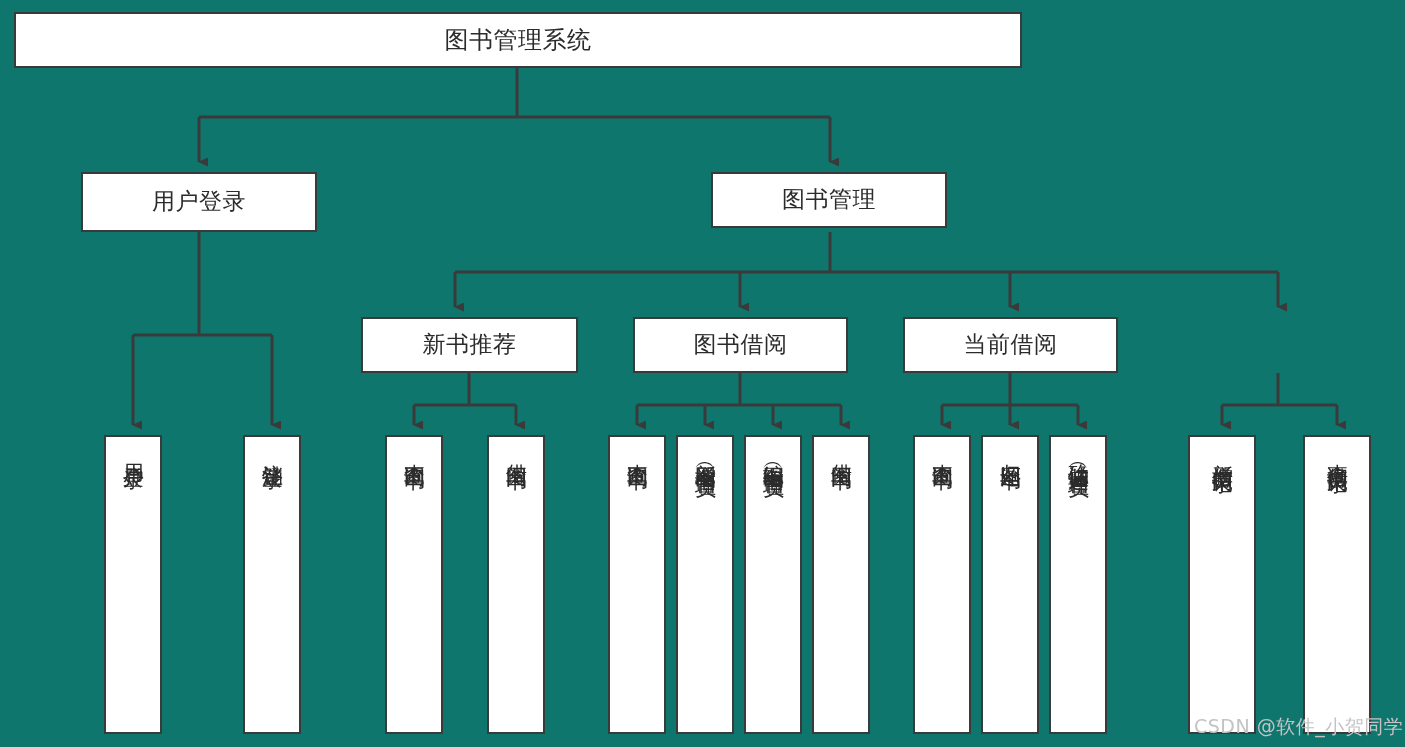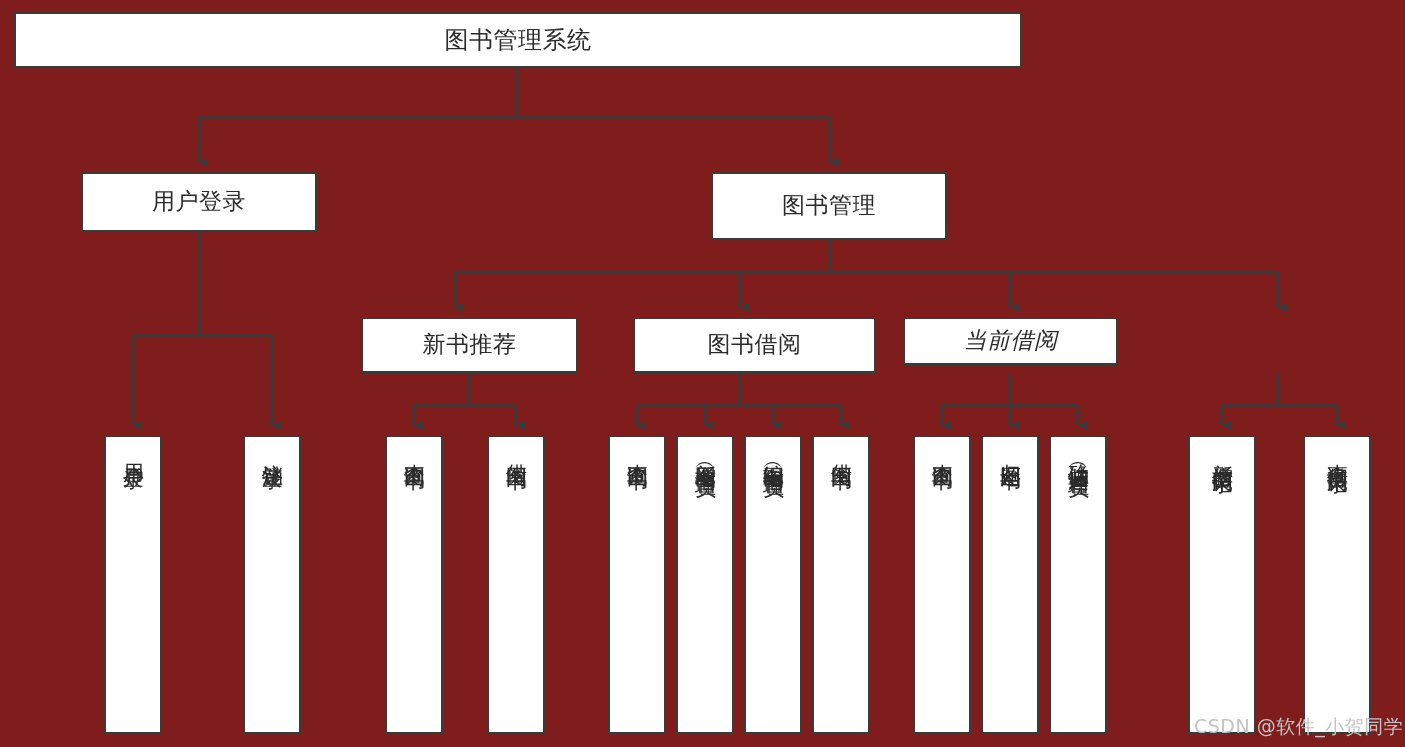--- a/index.html
+++ b/index.html
@@ -9,21 +9,21 @@
     background: #ffffff;
   }
   body {
     font-family: "DejaVu Sans", "Liberation Sans", sans-serif;
     -webkit-font-smoothing: antialiased;
   }
   #diagram-root {
     position: relative;
     width: 1405px;
     height: 747px;
-    background: #7f1d1d;
+    background: #0f766e;
     overflow: hidden;
   }
   svg.edge-layer {
     position: absolute;
     left: 0;
     top: 0;
     width: 1405px;
     height: 747px;
     pointer-events: none;
   }
@@ -125,31 +125,31 @@
     </g>
   </svg>
 
   <div class="node horiz root" style="left:14px; top:12px; width:1008px; height:56px;">
     <span>图书管理系统</span>
   </div>
 
   <div class="node horiz" style="left:81px; top:172px; width:236px; height:60px;">
     <span>用户登录</span>
   </div>
-  <div class="node horiz" style="left:711px; top:172px; width:236px; height:68px;">
+  <div class="node horiz" style="left:711px; top:172px; width:236px; height:56px;">
     <span>图书管理</span>
   </div>
 
   <div class="node horiz" style="left:361px; top:317px; width:217px; height:56px;">
     <span>新书推荐</span>
   </div>
-  <div class="node horiz" style="left:633px; top:317px; width:243px; height:56px;">
+  <div class="node horiz" style="left:633px; top:317px; width:215px; height:56px;">
     <span>图书借阅</span>
   </div>
-  <div class="node horiz" style="left:903px; top:317px; width:215px; height:48px;font-style:italic;">
+  <div class="node horiz" style="left:903px; top:317px; width:215px; height:56px;">
     <span>当前借阅</span>
   </div>
 
   <div class="node leaf" style="left:104px; top:435px; width:58px; height:299px;">
     <span class="vtext">用户登录</span>
   </div>
   <div class="node leaf" style="left:243px; top:435px; width:58px; height:299px;">
     <span class="vtext">注销登录</span>
   </div>
 

